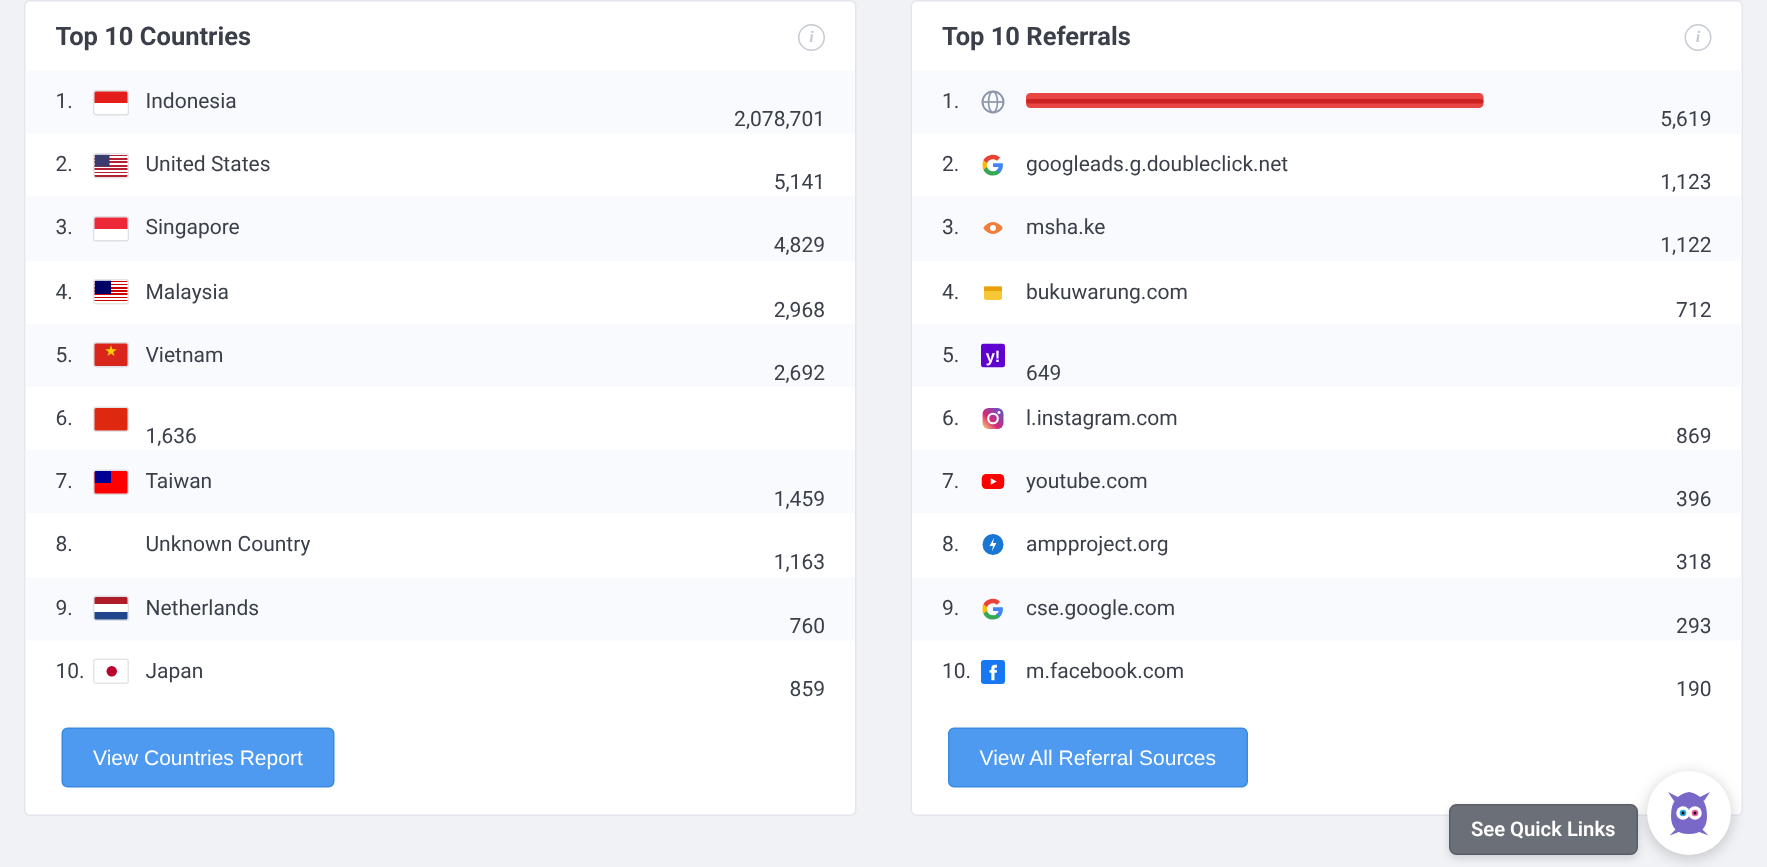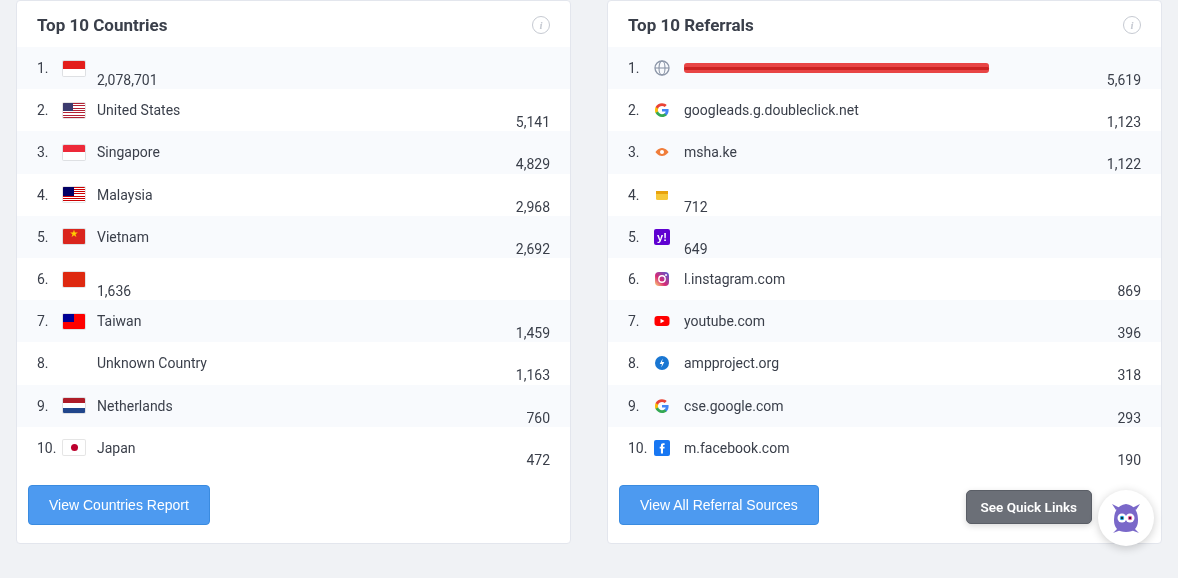--- a/index.html
+++ b/index.html
@@ -93,21 +93,21 @@
       white-space: nowrap;
       overflow: hidden;
       text-overflow: ellipsis;
     }
     .value {
       font-variant-numeric: tabular-nums;
       color: #3a3f4a;
       margin-top: 24px;
     }
     .panel-footer {
-      padding: 16px 20px 18px 11px;
+      padding: 16px 20px 18px 24px;
     }
     .btn {
       display: inline-block;
       background: #4d9af0;
       color: #fff;
       font-size: 14px;
       font-weight: 500;
       padding: 11px 20px;
       border: 1px solid #3a8be0;
       border-radius: 4px;
@@ -142,23 +142,23 @@
       position: relative;
     }
     .redacted::after {
       content:""; position:absolute; left:0; right:0; top:40%; height:3px; background:#c22; border-radius:2px;
     }
 
     
     .quick-links-wrap {
       position: absolute;
       right: 24px;
-      bottom: 32px;
-      display: flex;
-      align-items: flex-start;
+      bottom: 8px;
+      display: flex;
+      align-items: flex-end;
       gap: 6px;
     }
     .quick-links-pill {
       background: #6b6f77;
       color: #fff;
       font-size: 13.5px;
       font-weight: 600;
       padding: 8px 14px;
       border-radius: 5px;
       border: 1px solid #5a5e66;
@@ -182,20 +182,21 @@
 
   <section class="panel">
     <div class="panel-header">
       <h2 class="panel-title">Top 10 Countries</h2>
       <span class="info-icon">i</span>
     </div>
     <div class="list" id="countries-list">
         <div class="row odd">
           <span class="rank">1.</span>
           <span class="flag id"></span>
+          <span class="label">Indonesia</span>
           <span class="value">2,078,701</span>
         </div>
         <div class="row">
           <span class="rank">2.</span>
           <span class="flag us"></span>
           <span class="label">United States</span>
           <span class="value">5,141</span>
         </div>
         <div class="row odd">
           <span class="rank">3.</span>
@@ -235,21 +236,21 @@
         <div class="row odd">
           <span class="rank">9.</span>
           <span class="flag nl"></span>
           <span class="label">Netherlands</span>
           <span class="value">760</span>
         </div>
         <div class="row">
           <span class="rank">10.</span>
           <span class="flag jp"></span>
           <span class="label">Japan</span>
-          <span class="value">472</span>
+          <span class="value">859</span>
         </div>
       </div>
     <div class="panel-footer">
       <button class="btn">View Countries Report</button>
     </div>
   </section>
 
   <section class="panel">
     <div class="panel-header">
       <h2 class="panel-title">Top 10 Referrals</h2>
@@ -293,20 +294,21 @@
           <span class="value">1,122</span>
         </div>
         <div class="row">
           <span class="rank">4.</span>
           <span class="favicon">
             <svg viewBox="0 0 16 16">
               <rect x="2" y="4" width="12" height="9" rx="1.5" fill="#f6c838"></rect>
               <rect x="2" y="4" width="12" height="3" fill="#e8a20c"></rect>
             </svg>
           </span>
+          <span class="label"><span>bukuwarung.com</span></span>
           <span class="value">712</span>
         </div>
         <div class="row odd">
           <span class="rank">5.</span>
           <span class="favicon">
             <svg viewBox="0 0 16 16">
               <rect width="16" height="16" rx="2" fill="#5f01d1"></rect>
               <text x="8" y="12" text-anchor="middle" font-size="11" font-weight="900" fill="#fff" font-family="Arial">y!</text>
             </svg>
           </span>

